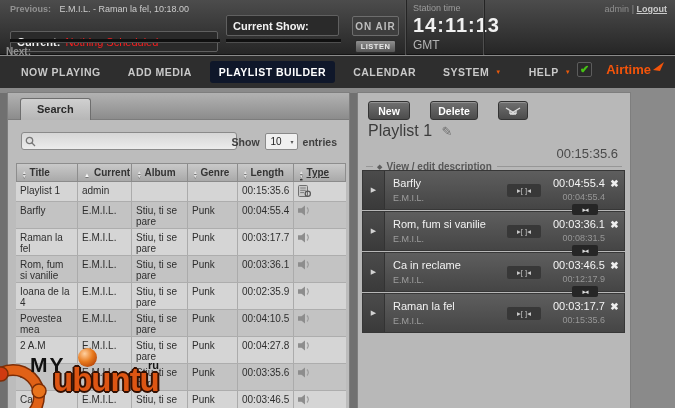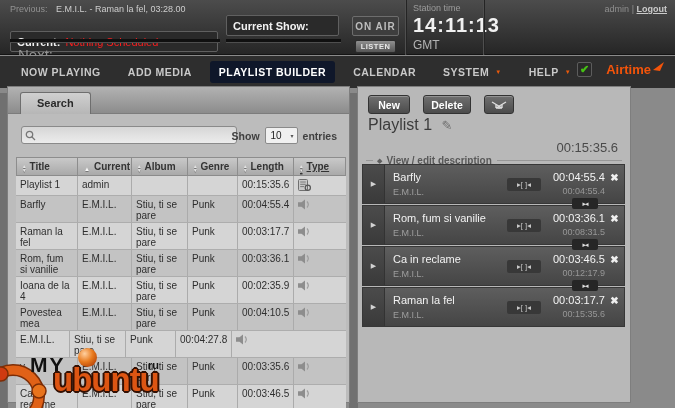--- a/index.html
+++ b/index.html
@@ -5,28 +5,28 @@
   * { margin:0; padding:0; box-sizing:border-box; }
   html,body { background:#8a8a8a; }
   .screen {
     position:relative; width:675px; height:408px; overflow:hidden;
     font-family:"Liberation Sans", sans-serif; background:#8a8a8a;
   }
   
   .topbar { position:absolute; left:0; top:0; width:675px; height:55px;
     background:linear-gradient(#4c4c4c,#262626); border-bottom:1px solid #141414; }
   .prev-line { position:absolute; left:10px; top:4px; font-size:9px; }
-  .lbl-dim { color:#929292; font-weight:normal; }
+  .lbl-dim { color:#929292; font-weight:bold; }
   .prev-val { color:#cdcdcd; margin-left:6px; }
   .now-box { position:absolute; top:15px; height:21px; background:#2a2a2a;
     border:1px solid #606060; border-radius:2px; display:flex; align-items:center; padding:0 6px; }
   .now-box .nb-label { color:#f2f2f2; font-weight:bold; font-size:11px; white-space:nowrap; }
   .now-box .nb-value { color:#ff1e1e; font-weight:normal; font-size:11px; margin-left:5px; white-space:nowrap; }
   .mini-track { position:absolute; height:4px; background:#101010; border-bottom:1px solid #4e4e4e; }
-  .next-line { position:absolute; left:18px; top:46px; font-size:15px; }
+  .next-line { position:absolute; left:6px; top:46px; font-size:10px; }
   .onair { position:absolute; left:352px; top:16px; width:47px; height:20px;
     background:#3e3e3e; border:1px solid #6d6d6d; border-radius:2px; color:#bdbdbd;
     font-size:10px; font-weight:bold; letter-spacing:1px; display:flex; align-items:center; justify-content:center; }
   .listen { position:absolute; left:355px; top:40px; width:41px; height:13px;
     background:linear-gradient(#8f8f8f,#565656); border:1px solid #2c2c2c; border-radius:2px;
     color:#e8e8e8; font-size:7.5px; font-weight:bold; letter-spacing:.5px;
     display:flex; align-items:center; justify-content:center; cursor:pointer; }
   .tb-divider { position:absolute; top:0; width:1px; height:55px; background:#4f4f4f; box-shadow:1px 0 0 #242424; }
   .station { position:absolute; left:413px; top:3px; }
   .st-label { font-size:9px; color:#9c9c9c; }
@@ -40,21 +40,21 @@
   .nav-item { display:flex; align-items:center; color:#c9c9c9; font-size:10.5px; font-weight:bold;
     letter-spacing:.5px; padding:5px 9px; margin-right:9px; cursor:pointer; white-space:nowrap; }
   .nav-item.active { background:#0f172a; border-radius:3px; color:#fff; }
   .nav-caret { color:#e8590c; font-size:6px; margin-left:6px; }
   .brand { position:absolute; right:10px; top:6px; display:flex; align-items:center; }
   .chk { width:15px; height:15px; background:#2a2a2a; border:1px solid #5d5d5d; border-radius:2px;
     color:#46c214; font-size:11px; font-weight:bold; display:flex; align-items:center; justify-content:center; }
   .brand-name { color:#f4540a; font-size:13px; font-weight:bold; margin-left:14px; }
   .brand-flag { margin-left:2px; margin-top:-6px; }
   
-  .panel { position:absolute; top:87px; height:315px; background:#bcbcbc; box-shadow:0 0 0 1px #7e7e7e; }
+  .panel { position:absolute; top:93px; height:315px; background:#bcbcbc; box-shadow:0 0 0 1px #7e7e7e; }
   .left-panel { left:8px; width:341px; }
   .right-panel { left:358px; width:272px; background:#b8b8b8; }
   .panel-gap { position:absolute; left:349px; top:93px; width:9px; height:315px; background:#707070; }
   .left-strip { position:absolute; left:0; top:93px; width:8px; height:315px; background:#707070; }
   
   .lp-topbar { position:absolute; left:0; top:0; right:0; height:27px;
     background:linear-gradient(#b2b2b2,#8c8c8c); border-bottom:1px solid #7c7c7c; }
   .search-tab { position:absolute; left:12px; top:5px; height:22px; padding:4px 16px;
     background:linear-gradient(#d0d0d0,#b6b6b6); border:1px solid #6e6e6e; border-bottom:none;
     border-radius:3px 3px 0 0; font-size:11px; font-weight:bold; color:#2a2a2a; cursor:pointer; }
@@ -80,21 +80,21 @@
   .c1{width:62px} .c2{width:54px} .c3{width:56px} .c4{width:50px} .c5{width:56px} .c6{width:52px}
   .row-a { background:#d5d5d5; } .row-b { background:#c3c3c3; }
   .r1 .td { height:19px; } .rn .td { height:26px; line-height:11px; }
   .sort-ico { display:inline-flex; flex-direction:column; line-height:4px; font-size:5px;
     color:#e6e6e6; margin:0 4px 0 2px; text-shadow:0 1px 0 #777; }
   .sort-asc { font-size:6px; color:#fafafa; margin:0 4px 0 2px; text-shadow:0 1px 0 #777; }
   
   .btn { background:linear-gradient(#707070,#4c4c4c); border:1px solid #333; border-radius:3px;
     color:#fff; font-size:10.5px; font-weight:bold; height:19px; display:flex; align-items:center;
     justify-content:center; cursor:pointer; box-shadow:inset 0 1px 0 rgba(255,255,255,.25); }
-  .btn-row { position:absolute; left:10px; top:8px; display:flex; gap:13px; }
+  .btn-row { position:absolute; left:10px; top:8px; display:flex; gap:20px; }
   .b-new{width:42px} .b-del{width:48px} .b-shuffle{width:30px}
   .pl-title { position:absolute; left:10px; top:29px; font-size:16px; color:#3c3c3c; }
   .pencil { font-size:13px; color:#6f6f6f; margin-left:5px; cursor:pointer; display:inline-block; }
   .pl-total { position:absolute; right:12px; top:53px; font-size:13px; color:#4a4a4a; }
   .desc-row { position:absolute; left:8px; right:8px; top:68px; display:flex; align-items:center; cursor:pointer; }
   .desc-dash { width:7px; border-top:1px solid #979797; }
   .desc-dia { font-size:7px; color:#5e5e5e; margin:0 4px; }
   .desc-text { font-size:10px; font-weight:bold; color:#585858; margin-right:5px; white-space:nowrap; }
   .desc-line { flex:1; border-top:1px solid #979797; }
   .pl-items { position:absolute; left:4px; right:5px; top:77px; }
@@ -130,21 +130,21 @@
       -1px -1px #331003, 1px -1px #331003, -1px 1px #331003, 1px 1px #331003; }
 </style>
 </head>
 <body>
 
 <div class="screen">
 
   <div class="topbar">
     <div class="prev-line">
       <span class="lbl-dim">Previous:</span>
-      <span class="prev-val">E.M.I.L. - Raman la fel, 03:28.00</span>
+      <span class="prev-val">E.M.I.L. - Raman la fel, 10:18.00</span>
     </div>
 
     <div class="now-box" style="left:10px;width:208px;margin-top:16px;">
       <span class="nb-label">Current:</span>
       <span class="nb-value">Nothing Scheduled</span>
     </div>
     <div class="mini-track" style="left:10px;top:39px;width:210px;"></div>
 
     <div class="now-box" style="left:226px;width:113px;">
       <span class="nb-label">Current Show:</span>
@@ -330,20 +330,21 @@
           <div class="td c2">E.M.I.L.</div>
           <div class="td c3">Stiu, ti se pare absurd</div>
           <div class="td c4">Punk</div>
           <div class="td c5">00:04:10.5</div>
           <div class="td c6"><svg width="13" height="11" viewBox="0 0 13 11">
               <polygon points="0,3.2 3.5,3.2 7,0.4 7,10.6 3.5,7.8 0,7.8" fill="#8d8d8d"></polygon>
               <path d="M9 2.5 q2.6 3 0 6" stroke="#9c9c9c" stroke-width="1.2" fill="none"></path>
             </svg></div>
         </div>
         <div class="tr row-a rn">
+          <div class="td c1">2 A.M</div>
           <div class="td c2">E.M.I.L.</div>
           <div class="td c3">Stiu, ti se pare absurd</div>
           <div class="td c4">Punk</div>
           <div class="td c5">00:04:27.8</div>
           <div class="td c6"><svg width="13" height="11" viewBox="0 0 13 11">
               <polygon points="0,3.2 3.5,3.2 7,0.4 7,10.6 3.5,7.8 0,7.8" fill="#8d8d8d"></polygon>
               <path d="M9 2.5 q2.6 3 0 6" stroke="#9c9c9c" stroke-width="1.2" fill="none"></path>
             </svg></div>
         </div>
         <div class="tr row-b rn">

